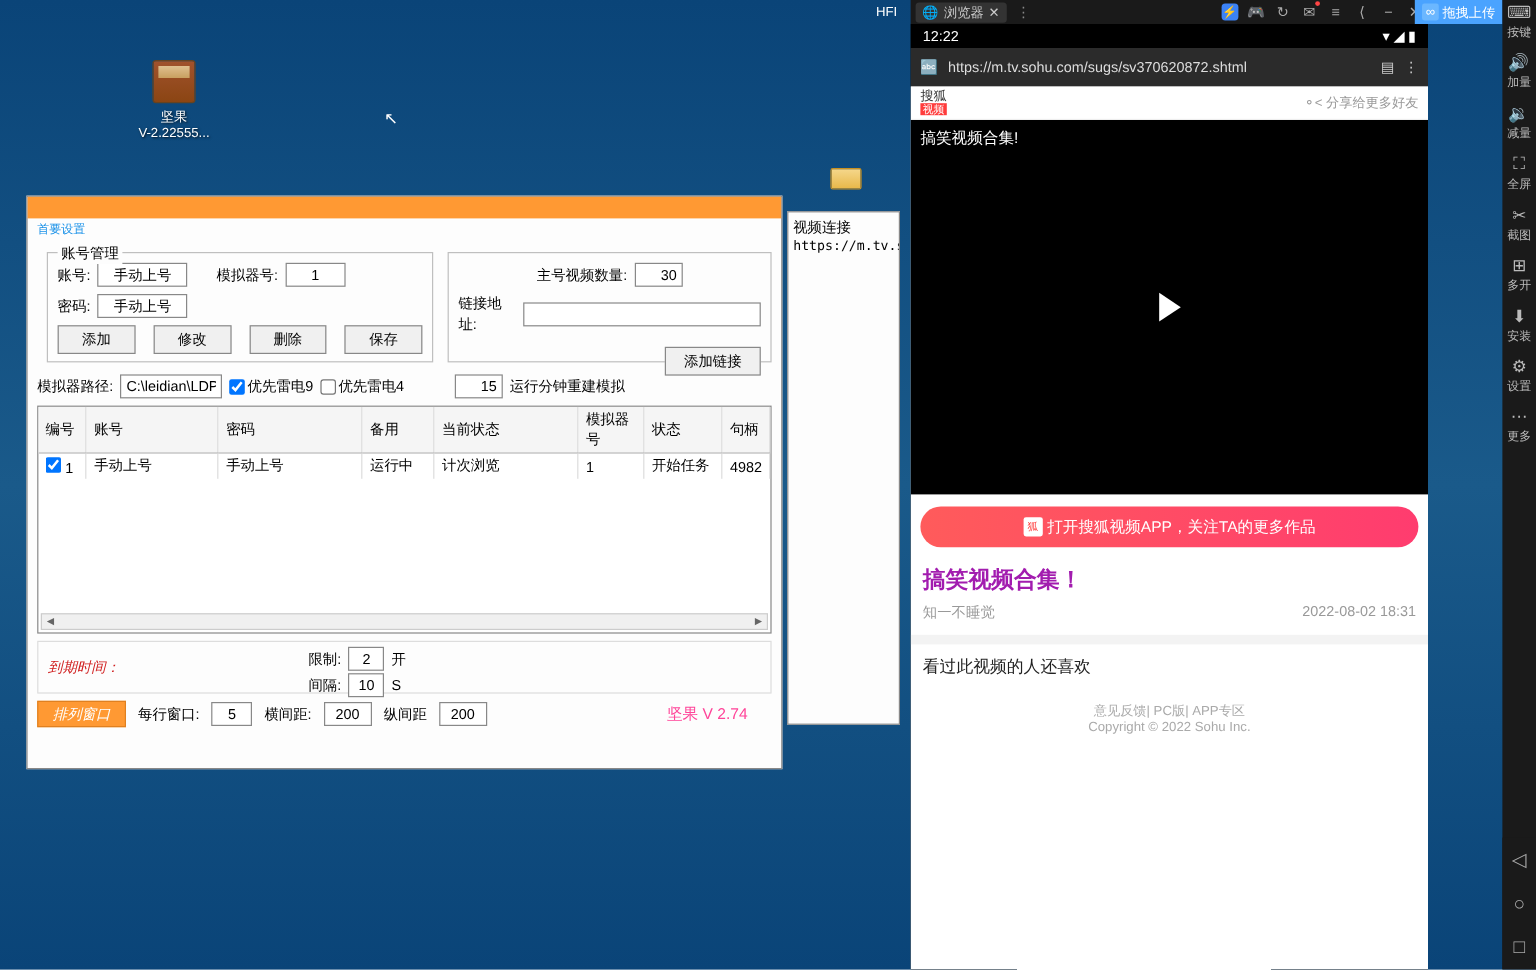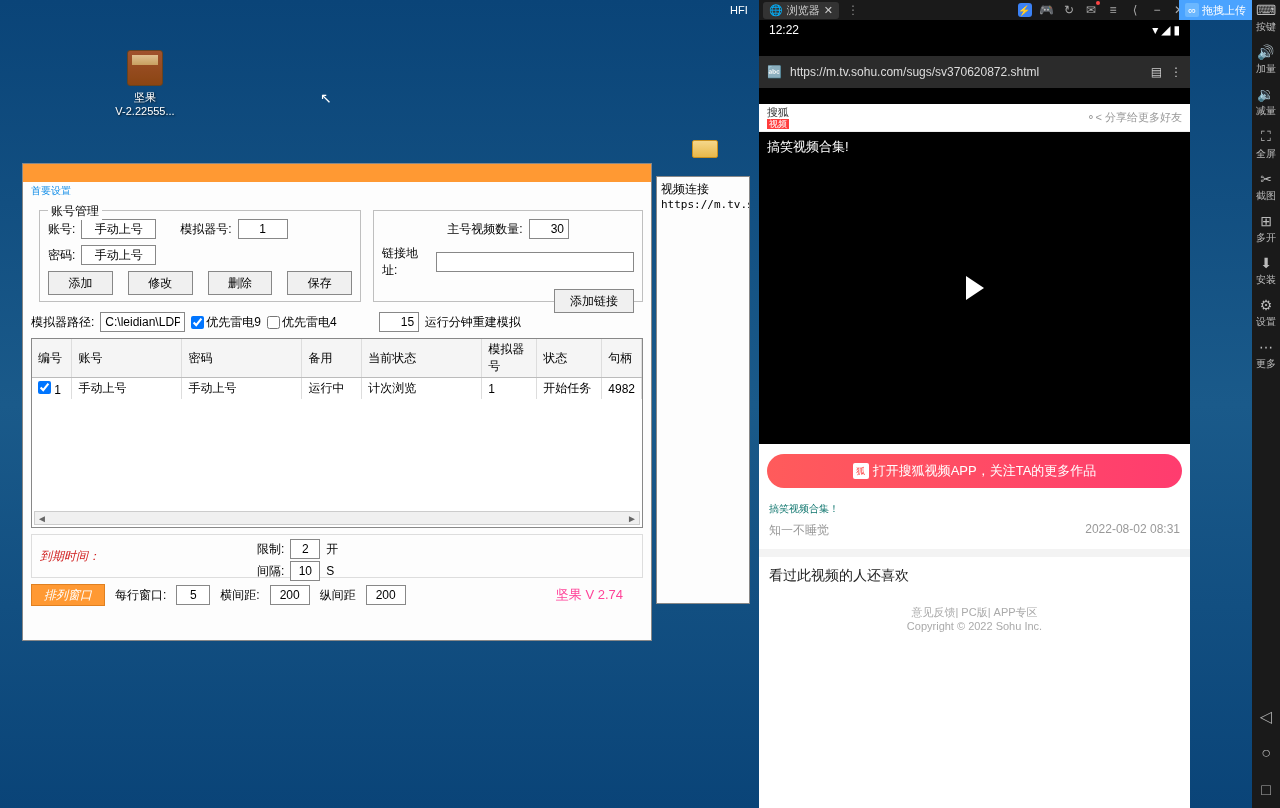--- a/index.html
+++ b/index.html
@@ -66,37 +66,37 @@
 
 .emulator { position:absolute; left:759px; top:0; width:431px; height:808px; background:#1e1e1e; display:flex; flex-direction:column;}
 .emu-top { height:20px; background:#1a1a1a; display:flex; align-items:center; padding:0 4px; gap:4px;}
 .emu-tab { background:#333; border-radius:3px; padding:1px 6px; font-size:11px; color:#ccc; display:flex; align-items:center; gap:4px;}
 .emu-tab .close { font-size:11px;}
 .dots { color:#888; margin-left:4px;}
 .emu-top-icons { margin-left:auto; display:flex; gap:8px; color:#aaa; font-size:12px; align-items:center;}
 .icon-s { width:14px; height:14px; display:inline-flex; align-items:center; justify-content:center;}
 .blue-badge { background:#3b82f6; border-radius:3px; padding:1px 3px; color:white; font-size:10px;}
 
-.phone { flex:1; background:black; display:flex; flex-direction:column;gap:16px;}
+.phone { flex:1; background:black; display:flex; flex-direction:column;}
 .statusbar { height:20px; background:#000; color:#fff; display:flex; align-items:center; padding:0 10px; font-size:12px;}
 .statusbar .icons { margin-left:auto; display:flex; gap:3px;}
 .addrbar { height:32px; background:#2b2b2b; display:flex; align-items:center; padding:0 8px; gap:8px; color:#ccc;}
 .addr-input { flex:1; font-size:12px; color:#ddd; overflow:hidden; white-space:nowrap;}
 .content-area { flex:1; background:#fff; overflow:hidden;}
 .sohu-header { height:28px; background:#fff; display:flex; align-items:center; padding:0 8px; border-bottom:1px solid #eee;}
 .sohu-logo { font-size:11px; color:#333; line-height:1;}
 .sohu-logo .red { background:#ff3c3c; color:#fff; font-size:9px; padding:0 2px;}
 .share { margin-left:auto; color:#999; font-size:11px; display:flex; align-items:center; gap:3px;}
 .video-player { height:312px; background:#000; position:relative;}
 .video-title-over { position:absolute; left:8px; top:6px; color:#fff; font-size:13px; font-weight:500;}
 .play-triangle { position:absolute; left:50%; top:50%; transform:translate(-50%,-50%); width:0; height:0; border-left:18px solid white; border-top:12px solid transparent; border-bottom:12px solid transparent;}
 .open-app-btn { margin:10px 8px; height:34px; background:linear-gradient(to right,#ff5b5b,#ff3c6f); border-radius:17px; color:#fff; display:flex; align-items:center; justify-content:center; font-size:13px; gap:4px;}
 .open-app-btn .app-icon { width:16px; height:16px; background:#fff; border-radius:2px; font-size:9px; color:#ff3c3c; display:flex; align-items:center; justify-content:center;}
 .video-info { padding:4px 10px 10px;}
-.video-info .title { font-size:10px; font-weight:400; color:#0f766e;}
+.video-info .title { font-size:19px; font-weight:700; color:#a21caf;}
 .video-info .meta { display:flex; margin-top:6px; font-size:12px; color:#999;}
 .video-info .date { margin-left:auto;}
 .related { padding:10px; font-size:14px; font-weight:500; color:#222; border-top:8px solid #f3f3f3;}
 .page-footer { text-align:center; color:#aaa; font-size:11px; padding:10px;}
 
 
 .right-sidebar { position:absolute; right:0; top:0; width:28px; height:808px; background:#1a1a1a; display:flex; flex-direction:column; align-items:center; padding-top:2px; gap:10px; color:#bbb; font-size:10px;}
 .right-sidebar .rs-item { display:flex; flex-direction:column; align-items:center; gap:2px; cursor:pointer;}
 .right-sidebar .rs-icon { font-size:14px;}
 .cloud-btn { position:absolute; right:28px; top:0; height:20px; background:#4aa3ff; color:#fff; font-size:11px; padding:2px 6px; display:flex; align-items:center; gap:3px;}
@@ -299,21 +299,21 @@
         <div class="play-triangle"></div>
       </div>
       <div class="open-app-btn">
         <span class="app-icon">狐</span>
         <span>打开搜狐视频APP，关注TA的更多作品</span>
       </div>
       <div class="video-info">
         <div class="title">搞笑视频合集！</div>
         <div class="meta">
           <span>知一不睡觉</span>
-          <span class="date">2022-08-02 08:31</span>
+          <span class="date">2022-08-02 18:31</span>
         </div>
       </div>
       <div class="related">看过此视频的人还喜欢</div>
       <div class="page-footer">
         <div>意见反馈| PC版| APP专区</div>
         <div>Copyright © 2022 Sohu Inc.</div>
       </div>
     </div>
   </div>
 </div>

